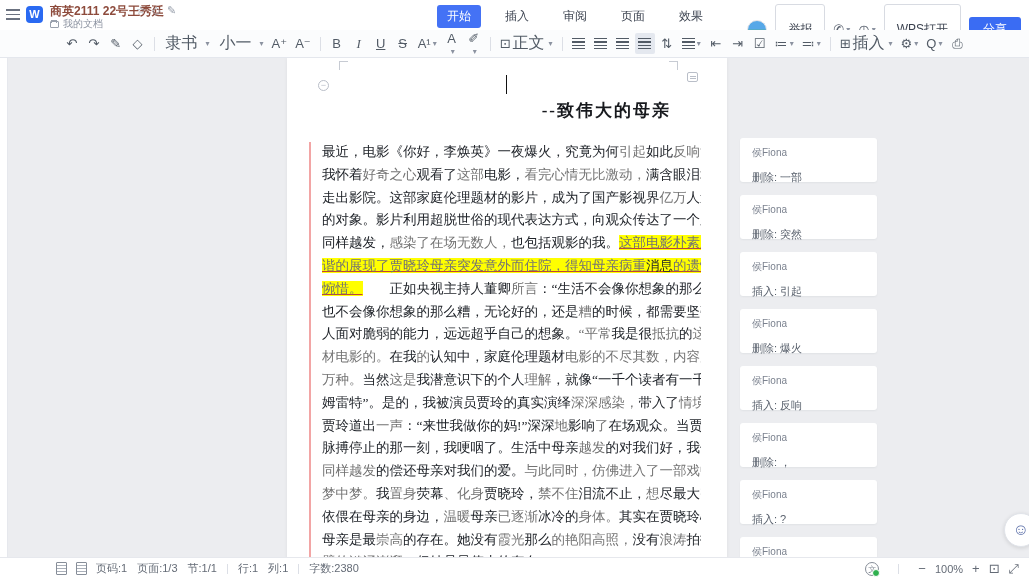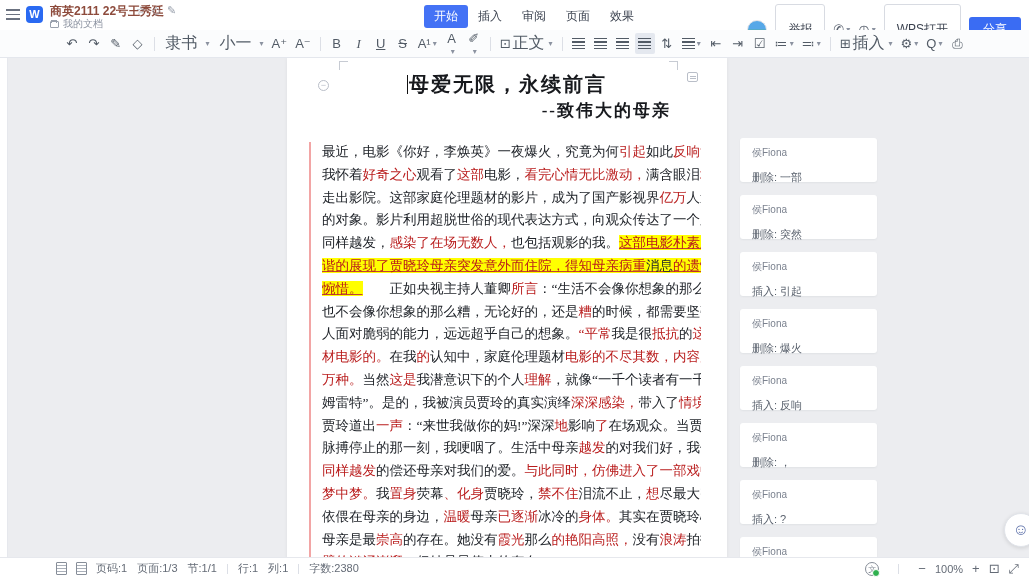--- a/index.html
+++ b/index.html
@@ -11,21 +11,21 @@
   .titlebar { position:absolute; left:0; top:0; width:100%; height:30px; background:#fff; z-index:5; }
   .hamburger { position:absolute; left:6px; top:9px; width:14px; height:11px; cursor:pointer; }
   .hamburger i { display:block; height:1.5px; background:#6b7280; margin-bottom:3px; }
   .logo { position:absolute; left:26px; top:6px; width:17px; height:17px; border-radius:4px;
           background:#2a6af2; color:#fff; font-size:11px; font-weight:bold; text-align:center; line-height:17px; }
   .doc-title { position:absolute; left:50px; top:3px; font-size:12px; font-weight:bold; color:#8d4b3c; }
   .tb-mini { position:absolute; top:4px; font-size:11px; color:#9aa1ad; }
   .doc-loc { position:absolute; left:50px; top:17px; font-size:10px; color:#8b92a0; display:flex; align-items:center; gap:4px; }
   .folder { display:inline-block; width:9px; height:7px; border:1px solid #9aa1ad; border-radius:1px; position:relative; }
   .folder:before { content:""; position:absolute; left:0; top:-2px; width:4px; height:2px; border:1px solid #9aa1ad; border-bottom:none; }
-  .tabs { position:absolute; left:424px; top:5px; display:flex; align-items:center; }
+  .tabs { position:absolute; left:437px; top:5px; display:flex; align-items:center; gap:14px; }
   .tab { font-size:12px; color:#3c4350; padding:3px 10px; border-radius:3px; cursor:pointer; }
   .tab.active { background:#4472f5; color:#fff; }
   .tb-right { position:absolute; right:8px; top:4px; display:flex; align-items:center; gap:8px; }
   .avatar { width:20px; height:20px; border-radius:50%; background:linear-gradient(to bottom,#57a8e8 45%,#58b35a 55%); border:1px solid #dfe2e8; }
   .btn-line { font-size:12px; color:#3c4350; border:1px solid #d8dbe2; border-radius:3px; padding:16px 12px; background:#fff; cursor:pointer; }
   .btn-blue { font-size:12px; color:#fff; background:#3a6cf3; border-radius:3px; padding:4px 14px; cursor:pointer; }
   .icon-dd { display:flex; align-items:center; font-size:13px; color:#5b6370; cursor:pointer; gap:2px; }
   .dd-caret { font-size:8px; color:#8b92a0; }
 
   
@@ -63,21 +63,21 @@
   .cmt-mark:before { content:""; position:absolute; left:2px; top:3px; width:6px; height:1px; background:#b9bec8; box-shadow:0 2px 0 #b9bec8; }
   .doc-head { position:relative; margin-top:13px; font-family:"Liberation Serif","DejaVu Serif",serif; color:#17191d; }
   .d-title1 { text-align:center; font-size:20px; font-weight:600; letter-spacing:2px; height:26px; line-height:26px; }
   .caret-bar { display:inline-block; width:1px; height:19px; background:#111; vertical-align:-3px; margin-right:1px; }
   .d-title2 { text-align:right; padding-right:56px; font-size:17px; font-weight:600; letter-spacing:2px; height:24px; line-height:24px; margin-top:2px; }
   .change-bar { position:absolute; left:22px; top:84px; width:2px; height:436px; background:#f2a5a5; }
   .doc-lines { position:absolute; left:35px; right:26px; top:83px;
                font-family:"Liberation Serif","DejaVu Serif",serif; font-size:13.5px; color:#20242a; }
   .dline { height:22.8px; line-height:22.8px; text-align:justify; text-align-last:justify; overflow:hidden; white-space:nowrap; cursor:text; }
   .dline.partial { text-align-last:left; }
-  .seg.red { color:#b91c1c; }
+  .seg.red { color:#737373; }
   .seg.hl { background:#ffff00; text-decoration:underline; text-decoration-thickness:1px; text-decoration-color:#c04038; }
 
   
   .comments { position:absolute; left:740px; top:80px; width:137px; }
   .card { background:#fff; border-radius:3px; height:44px; margin-bottom:13px; padding:8px 12px;
           box-shadow:0 1px 2px rgba(25,30,40,.05); cursor:pointer; }
   .c-author { font-size:10px; color:#7b828f; }
   .c-text { font-size:11px; color:#59616d; margin-top:10px; }
 
   
@@ -265,21 +265,21 @@
   <div class="canvas">
     <div class="left-strip"></div>
 
     <div class="page">
       <span class="crop tl"></span>
       <span class="crop tr"></span>
       <span class="rev-mark">−</span>
       <span class="cmt-mark"></span>
 
       <div class="doc-head">
-        <div class="d-title1"><span class="caret-bar"></span><span>母爱无限，永续前言</span></div>
+        <div class="d-title1"><span class="caret-bar"></span></div>
         <div class="d-title2">--致伟大的母亲</div>
       </div>
 
       <div class="change-bar"></div>
       <div class="doc-lines" id="doc-lines">
           <div class="dline"><span class="seg">最近，电影《你好，李焕英》一夜爆火，究竟为何</span><span class="seg red">引起</span><span class="seg">如此</span><span class="seg red">反响?</span></div>
           <div class="dline"><span class="seg">我怀着</span><span class="seg red">好奇之心</span><span class="seg">观看了</span><span class="seg red">这部</span><span class="seg">电影，</span><span class="seg red">看完心情无比激动，</span><span class="seg">满含眼泪</span><span class="seg red">地</span></div>
           <div class="dline"><span class="seg">走出影院。这部家庭伦理题材的影片，成为了国产影视界</span><span class="seg red">亿万</span><span class="seg">人追捧</span></div>
           <div class="dline"><span class="seg">的对象。影片利用超脱世俗的现代表达方式，向观众传达了一个又一</span></div>
           <div class="dline"><span class="seg">同样越发，</span><span class="seg red">感染了在场无数人，</span><span class="seg">也包括观影的我。</span><span class="seg red hl">这部电影朴素又和</span></div>

